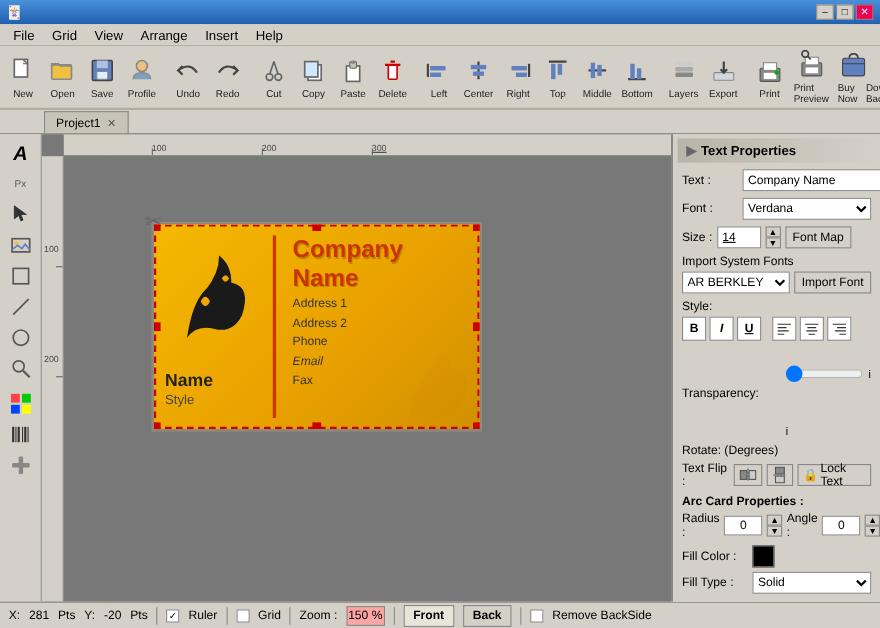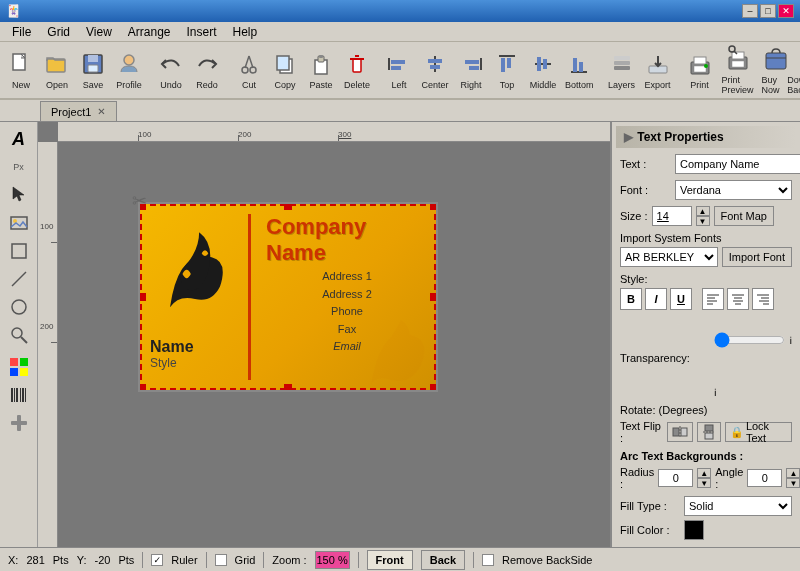--- a/index.html
+++ b/index.html
@@ -174,21 +174,21 @@
     #card-right {
       position: absolute; left: 118px; top: 0; right: 0; height: 100%;
       display: flex; flex-direction: column; padding: 10px 8px;
     }
     #card-company {
       font-size: 22px; font-weight: bold; color: #cc3300;
       text-shadow: 1px 1px 0 rgba(0,0,0,0.2);
       margin-bottom: 2px;
     }
     #card-slogan { font-size: 11px; color: #333; margin-bottom: 12px; }
-    #card-address { font-size: 11px; color: #333; line-height: 1.6; text-align: center; }
+    #card-address { font-size: 11px; color: #333; line-height: 1.6; }
     #card-email { font-style: italic; font-size: 11px; color: #333; }
 
     #card-watermark {
       position: absolute; right: 5px; bottom: 5px; width: 80px; height: 80px;
       opacity: 0.25;
     }
 
     
     #rightpanel {
       width: 190px;
@@ -270,21 +270,21 @@
       background: #d4d0c8;
       border-top: 1px solid #888;
       display: flex;
       align-items: center;
       padding: 0 8px;
       font-size: 11px;
       gap: 8px;
     }
     .status-sep { width: 1px; height: 16px; background: #888; }
     .status-check { width: 12px; height: 12px; border: 1px solid #888; background: white; display: flex; align-items: center; justify-content: center; font-size: 9px; }
-    .zoom-input { width: 35px; height: 18px; border: 1px solid #888; background: #ec4899; font-size: 11px; text-align: center; }
+    .zoom-input { width: 35px; height: 18px; border: 1px solid #888; background: #fca5a5; font-size: 11px; text-align: center; }
     .front-btn, .back-btn {
       height: 20px; padding: 0 8px; border: 1px solid #888; background: #d4d0c8;
       font-size: 11px; cursor: pointer; font-weight: bold;
     }
     .front-btn { background: #e8e4d8; }
     .remove-cb { width: 12px; height: 12px; border: 1px solid #888; background: white; }
 
     
     #scissors {
       position: absolute; top: 48px; left: 74px; font-size: 18px; color: #666; z-index: 20;
@@ -672,22 +672,22 @@
           </div>
 
           <div id="card-divider"></div>
 
           <div id="card-right">
             <div id="card-company">Company Name</div>
             <div id="card-address">
               <div>Address 1</div>
               <div>Address 2</div>
               <div>Phone</div>
+              <div id="card-email">Email</div>
               <div>Fax</div>
-              <div id="card-email">Email</div>
             </div>
           </div>
 
           <div id="card-selection-border">
             <div class="selection-handle tl"></div>
             <div class="selection-handle tm"></div>
             <div class="selection-handle tr"></div>
             <div class="selection-handle ml"></div>
             <div class="selection-handle mr"></div>
             <div class="selection-handle bl"></div>
@@ -802,49 +802,49 @@
             <line x1="1" y1="8" x2="13" y2="8" stroke="#555" stroke-width="1" stroke-dasharray="2,1"></line>
           </svg>
       </div>
       <div class="lock-btn">
         <span>🔒</span>
         <span>Lock Text</span>
       </div>
     </div>
 
     <div class="arc-section">
-      <div class="arc-title">Arc Text Backgrounds :</div>
+      <div class="arc-title">Arc Card Properties :</div>
       <div class="arc-row">
         <span class="arc-label">Radius :</span>
         <input class="arc-input" value="0" style="">
         <div style="display:flex;flex-direction:column;">
           <div class="spin-btn">▲</div>
           <div class="spin-btn">▼</div>
         </div>
         <span class="arc-label">Angle :</span>
         <input class="arc-input" value="0" style="">
         <div style="display:flex;flex-direction:column;">
           <div class="spin-btn">▲</div>
           <div class="spin-btn">▼</div>
         </div>
       </div>
     </div>
 
     <div class="fill-section">
       <div class="fill-row">
+        <span class="fill-label">Fill Color :</span>
+        <div class="color-box"></div>
+      </div>
+      <div class="fill-row">
         <span class="fill-label">Fill Type :</span>
         <select class="fill-select">
           <option>Solid</option>
           <option>Gradient</option>
           <option>None</option>
         </select>
-      </div>
-      <div class="fill-row">
-        <span class="fill-label">Fill Color :</span>
-        <div class="color-box"></div>
       </div>
     </div>
 
   </div>
 
 </div>
 
 <div id="statusbar" style="position:absolute;bottom:0;left:0;right:0;">
   <span>X:</span>
   <span>281</span>

